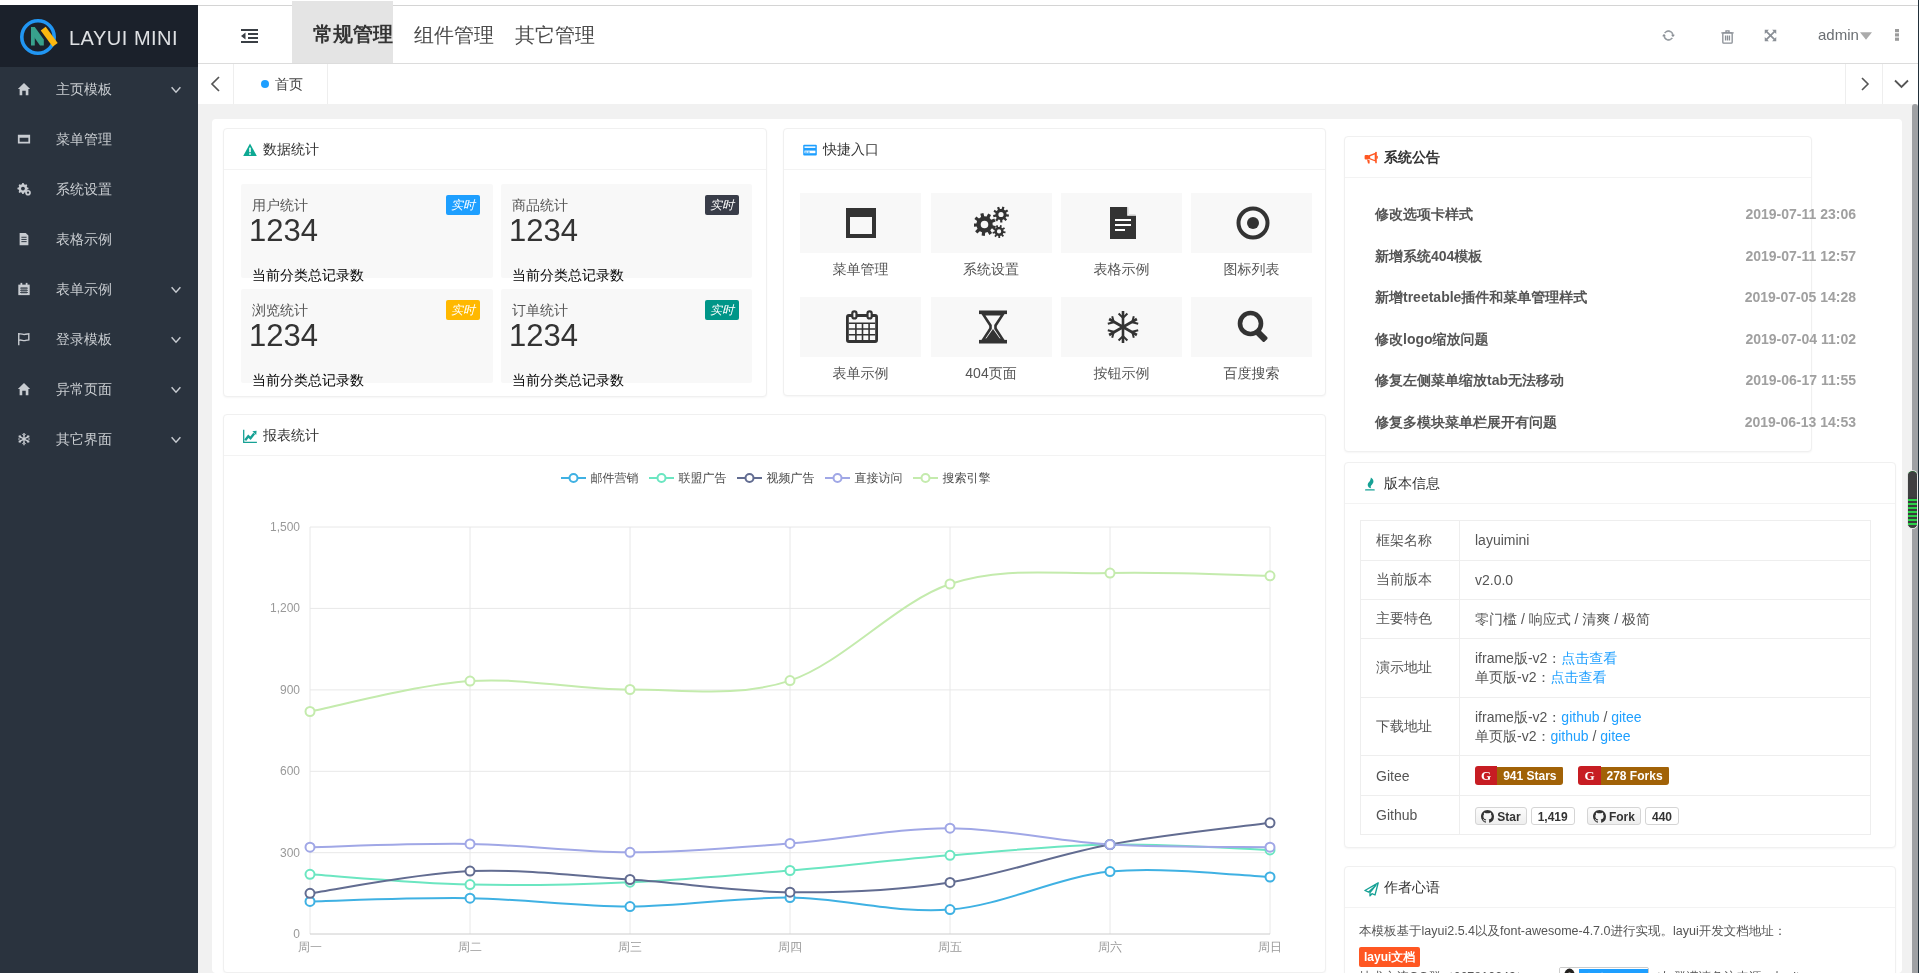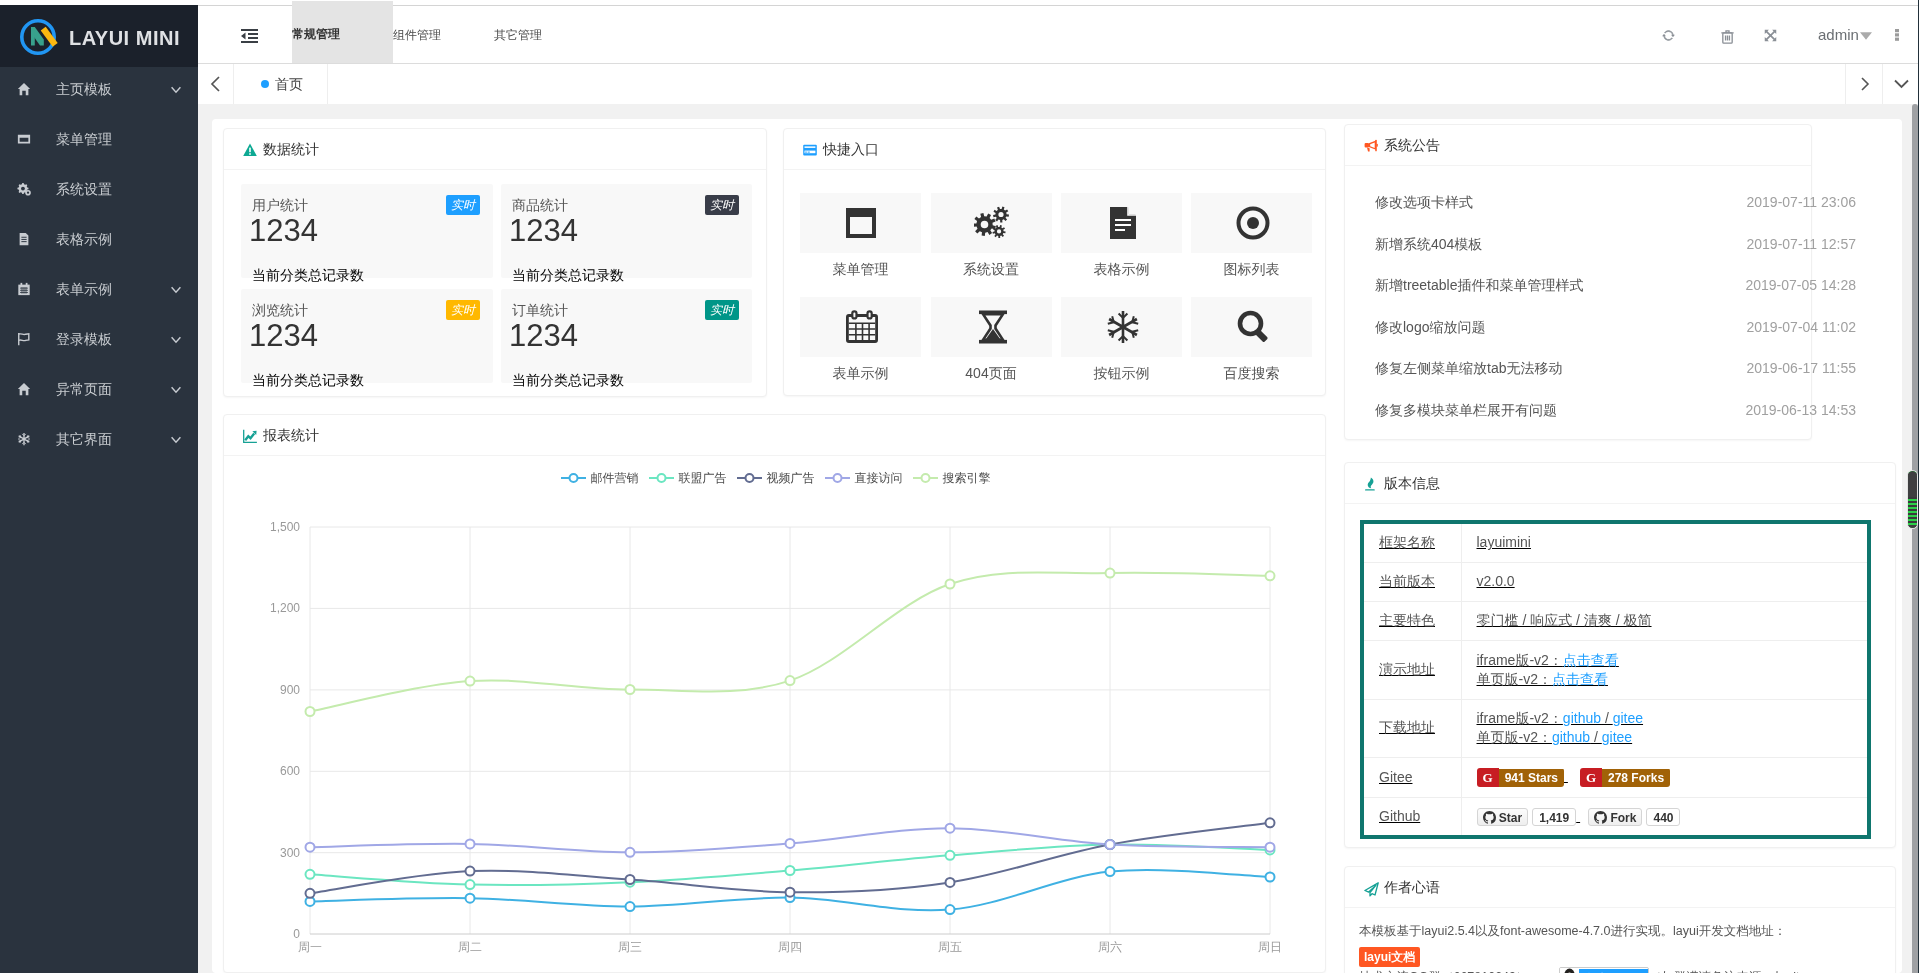--- a/index.html
+++ b/index.html
@@ -5,29 +5,29 @@
 * { margin:0; padding:0; box-sizing:border-box; }
 html,body { width:1919px; height:973px; overflow:hidden; background:#fff; }
 body { font-family:"Liberation Sans", sans-serif; }
 .abs { position:absolute; }
 .page { position:relative; width:1919px; height:973px; }
 .topline { position:absolute; left:198px; top:5px; width:1721px; height:1px; background:#d4d4d4; }
 
 
 .side { position:absolute; left:0; top:5px; width:198px; height:968px; background:#2a333e; }
 .logo { position:absolute; left:0; top:0; width:198px; height:62px; background:#1b212b; }
-.logo-txt { position:absolute; left:69px; top:22px; font-size:20px; font-weight:bold; color:#dfe1e4; letter-spacing:0.5px; }
+.logo-txt { position:absolute; left:69px; top:22px; font-size:20px; font-weight:normal; color:#dfe1e4; letter-spacing:0.5px; }
 .menu { position:absolute; top:59px; left:0; width:198px; }
 .mitem { position:relative; height:50px; line-height:50px; color:#c9cdd1; font-size:14px; padding-left:56px; }
 .mitem .mi { position:absolute; left:17px; top:18px; width:14px; height:14px; }
 .mitem .chev { position:absolute; right:16px; top:20px; width:12px; height:11px; }
 
 
 .header { position:absolute; left:198px; top:6px; width:1721px; height:58px; background:#fff; }
-.htab { position:absolute; top:0; height:58px; line-height:58px; text-align:left; font-size:12px; color:#4c4c4c; }
+.htab { position:absolute; top:0; height:58px; line-height:58px; text-align:right; font-size:20px; color:#4c4c4c; }
 .htab.act { background:#e4e4e4; color:#333; font-weight:bold; top:-5px; height:62px; line-height:66px; }
 .hicon { position:absolute; top:21px; width:17px; height:17px; }
 .admin { position:absolute; left:1620px; top:0; height:58px; line-height:58px; font-size:15px; color:#6b6f73; }
 
 
 .tabbar { position:absolute; left:198px; top:64px; width:1721px; height:40px; background:#fff; }
 .tb-left { position:absolute; left:0; top:0; width:36px; height:40px; border-right:1px solid #eee; }
 .tb-tab { position:absolute; left:36px; top:0; width:94px; height:40px; border-right:1px solid #eee; }
 .tb-dot { position:absolute; left:27px; top:16px; width:8px; height:8px; border-radius:50%; background:#1e9fff; }
 .tb-txt { position:absolute; left:41px; top:0; line-height:40px; font-size:14px; color:#444; }
@@ -51,21 +51,21 @@
 
 .qcell { position:absolute; width:121px; height:60px; background:#f8f8f8; }
 .qlbl { position:absolute; width:121px; text-align:center; font-size:14px; color:#555; }
 
 
 .nrow { position:absolute; left:15px; width:522px; height:41px; }
 .nrow .t { position:absolute; left:15px; top:13px; font-size:14px; color:#555; }
 .nrow .d { position:absolute; right:26px; top:13px; font-size:14px; color:#a0a0a0; }
 
 
-.vtab { position:absolute; left:15px; top:57px; width:511px; border:4px solid #0f766e; border-collapse:collapse;text-decoration:underline; }
+.vtab { position:absolute; left:15px; top:57px; width:511px; border:1px solid #0f766e; border-collapse:collapse; }
 .vtab td { border:1px solid #eee; font-size:14px; color:#555; vertical-align:middle; }
 .vtab td.k { width:99px; padding-left:15px; }
 .vtab td.v { padding:9px 0 9px 15px; line-height:19px; }
 .vtab a { color:#1e9fff; text-decoration:none; }
 
 .litem { display:flex; align-items:center; height:14px; }
 .litem span { margin-left:5px; font-size:12px; color:#4c4c4c; }
 
 .gbadge { display:inline-block; height:19px; line-height:19px; border-radius:3px; overflow:hidden; font-size:12px; font-weight:bold; vertical-align:middle; }
 .gbadge .gl { display:inline-block; padding:0 6px; background:#c71d23; color:#fff; font-size:13px; font-family:"Liberation Serif",serif; }
@@ -452,21 +452,21 @@
             <circle cx="470" cy="681.1" r="4.5" stroke="#c4ebad"></circle>
             <circle cx="630" cy="689.5" r="4.5" stroke="#c4ebad"></circle>
             <circle cx="790" cy="680.6" r="4.5" stroke="#c4ebad"></circle>
             <circle cx="950" cy="584.0" r="4.5" stroke="#c4ebad"></circle>
             <circle cx="1110" cy="573.1" r="4.5" stroke="#c4ebad"></circle>
             <circle cx="1270" cy="575.8" r="4.5" stroke="#c4ebad"></circle>
           </g>
     </svg>
   </div>
 
-  <div class="card" style="left:1146px;top:20px;width:468px;height:316px;">
+  <div class="card" style="left:1146px;top:32px;width:468px;height:316px;font-weight:bold;">
     <div class="chead">
       <svg class="cic" viewBox="0 0 14 14">
             <g fill="#ff5722">
               <path d="M12 1.6 L12 10.8 L4.8 8.1 L4.8 4.3 Z M10.7 3.4 L6.2 5.2 L6.2 7.2 L10.7 9 Z" fill-rule="evenodd"></path>
               <rect x="0.6" y="4" width="4.4" height="4.6" rx="1"></rect>
               <path d="M3 8.6 L5.6 9.2 L5.6 12.6 L4 12.6 Z"></path>
               <rect x="12.4" y="4.9" width="1.4" height="2.7"></rect>
               <rect x="11.2" y="0.8" width="1.6" height="11.6" rx="0.8"></rect>
             </g>
           </svg>

